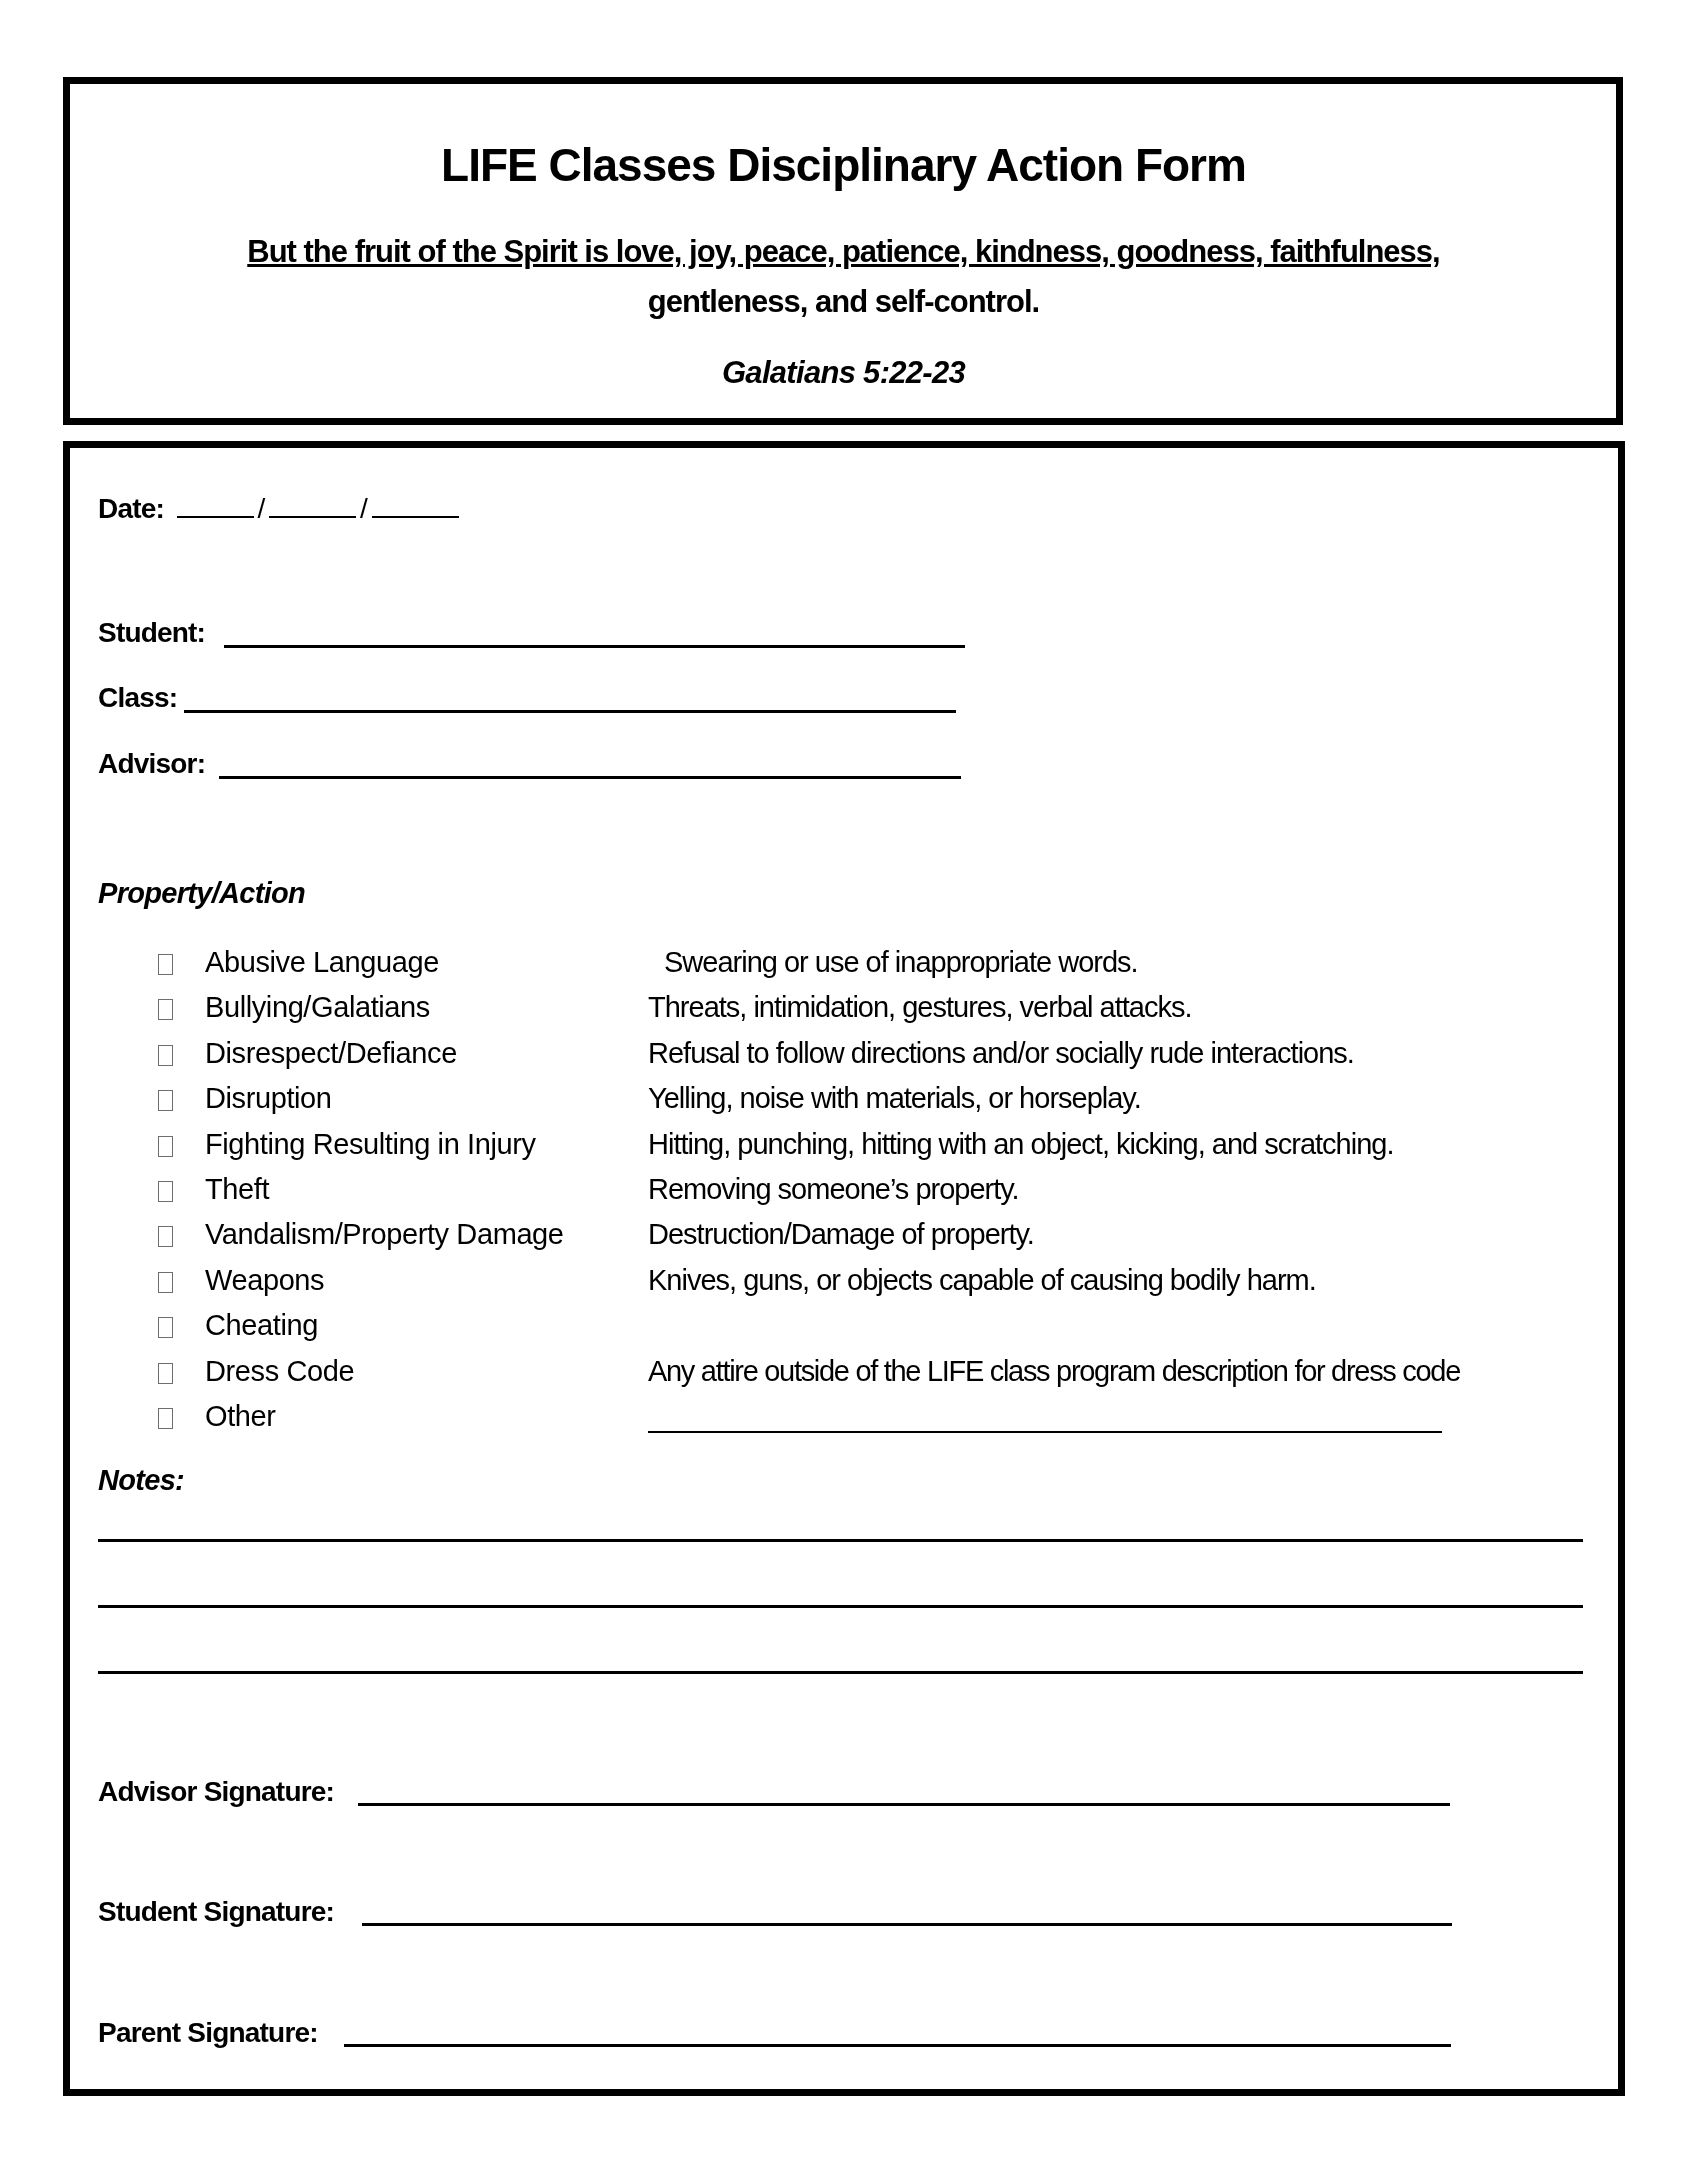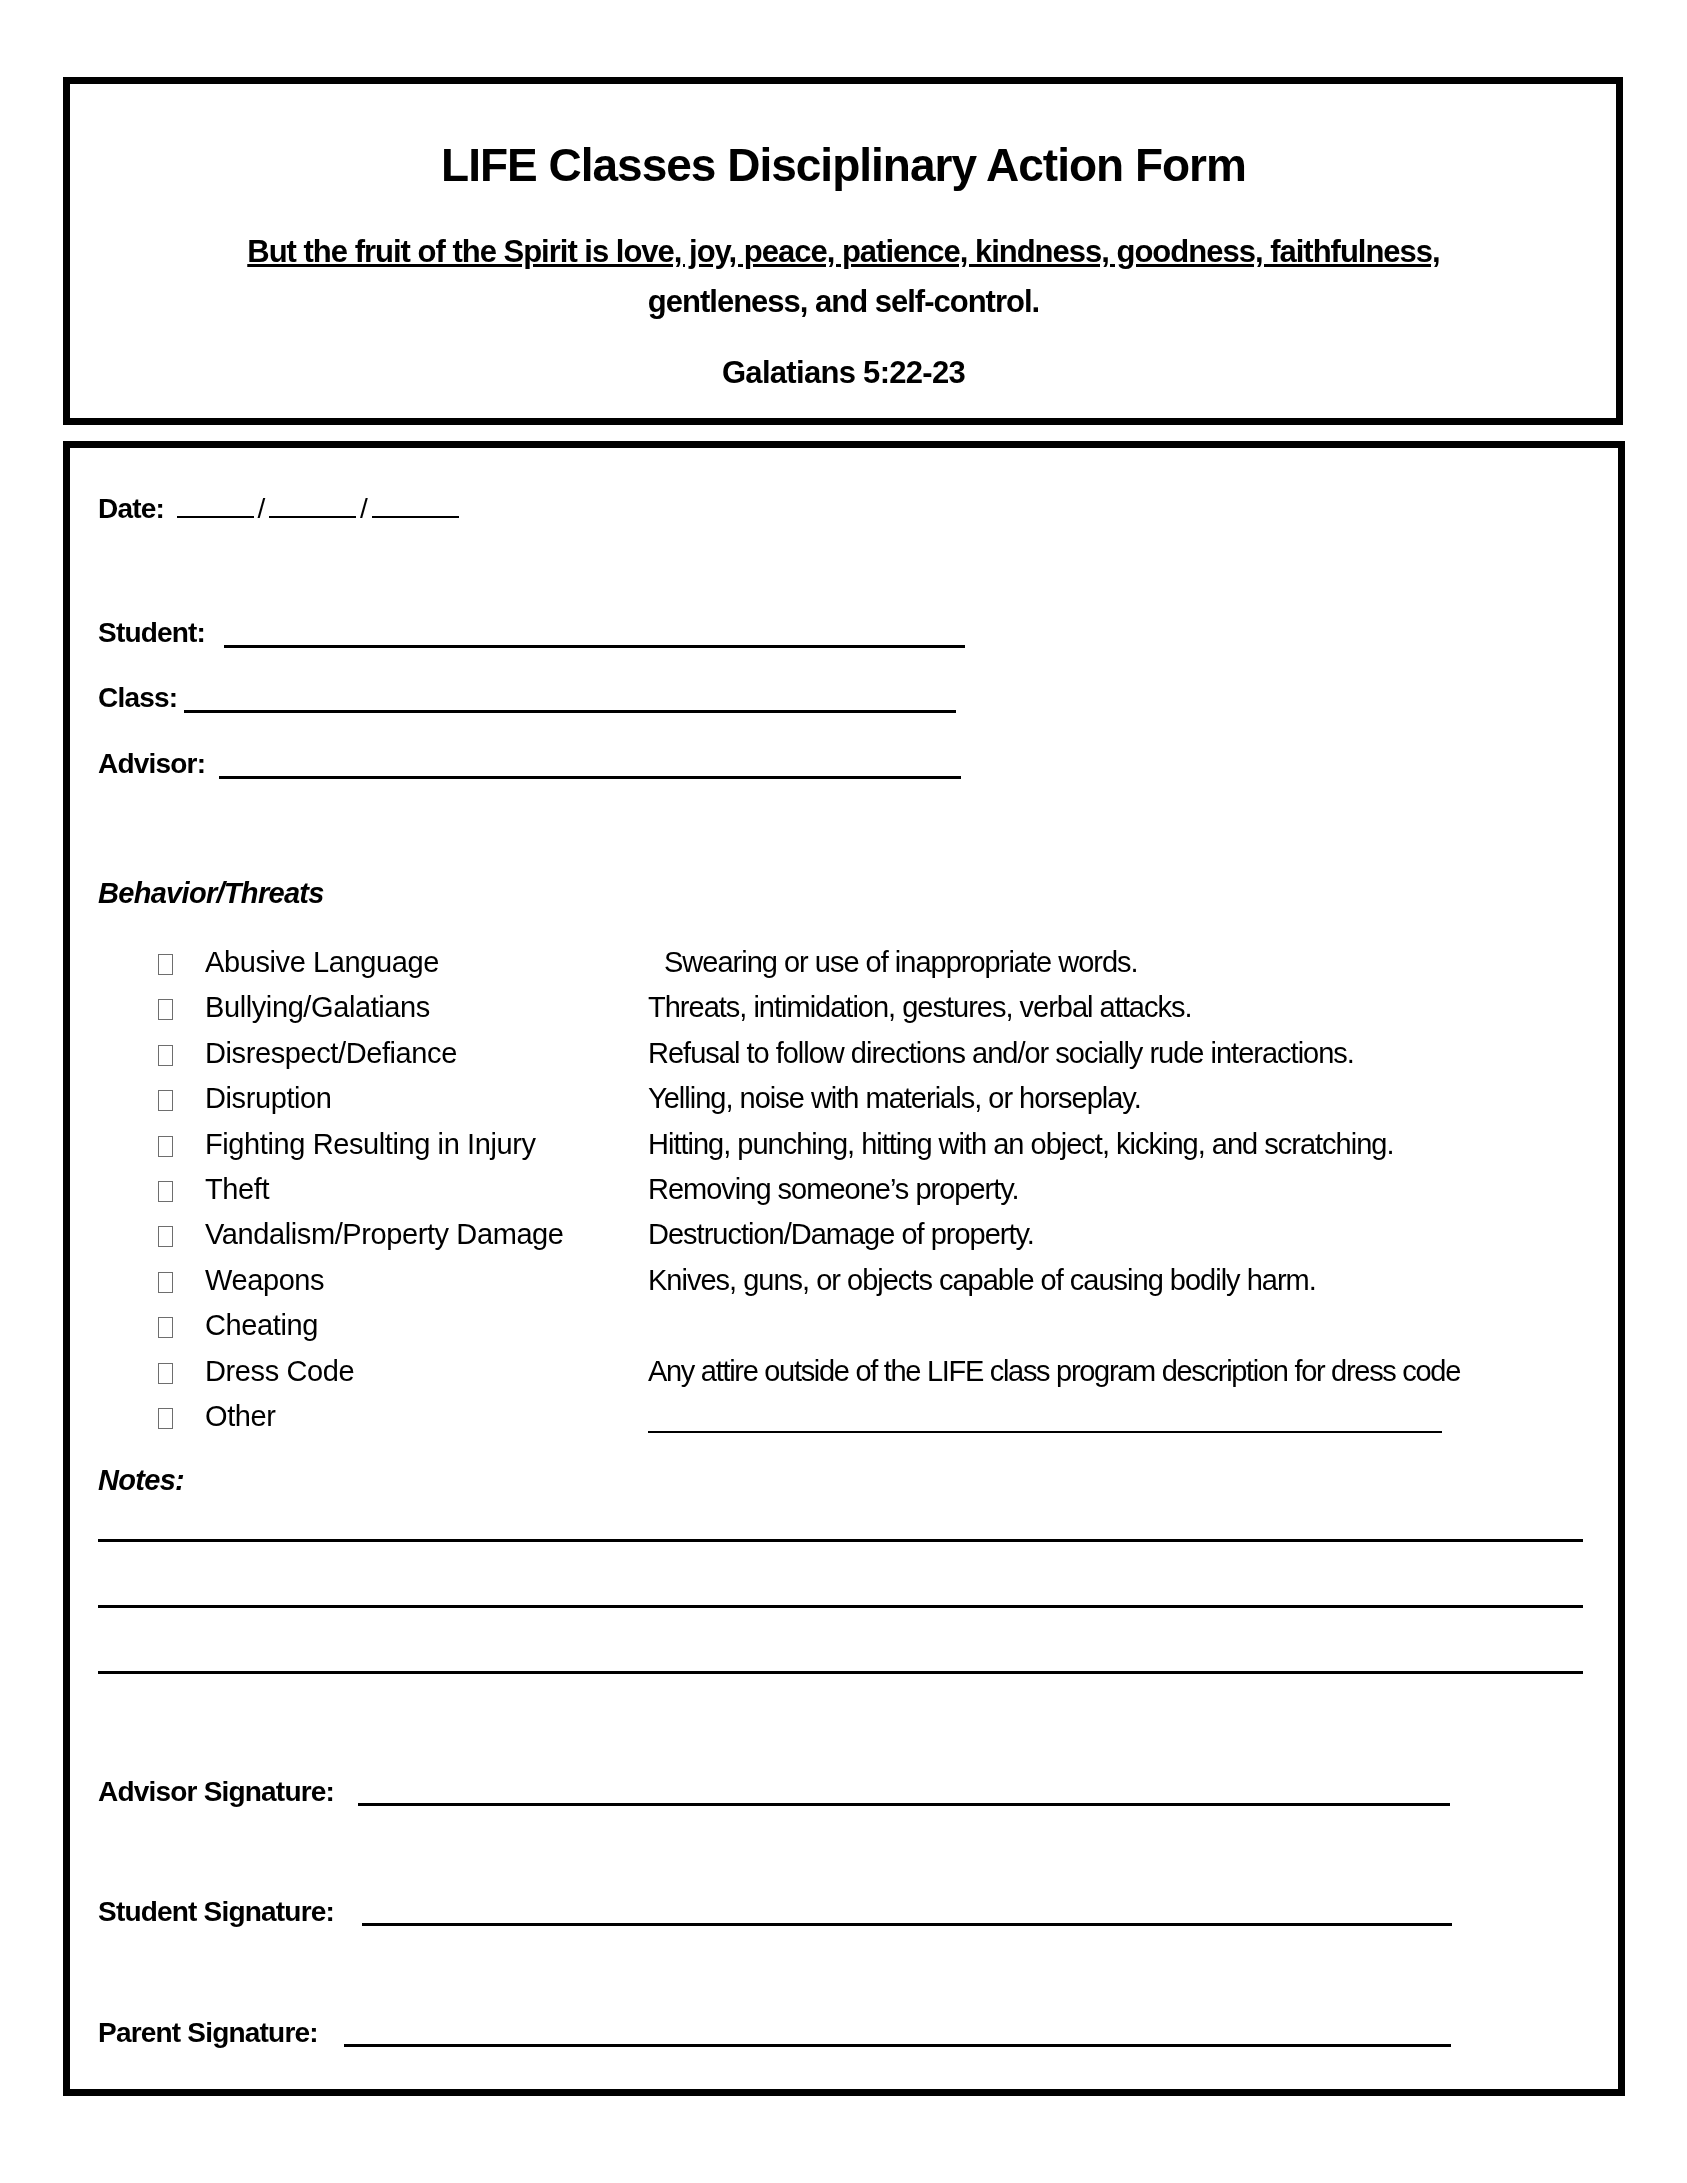--- a/index.html
+++ b/index.html
@@ -13,21 +13,21 @@
   #header-box { left: 63px; top: 77px; width: 1560px; height: 348px; }
   #form-box { left: 63px; top: 441px; width: 1562px; height: 1655px; }
 
   .abs { position: absolute; white-space: nowrap; }
   .center { left: 0; right: 0; text-align: center; }
 
   .title { top: 138px; font-size: 46px; font-weight: bold; letter-spacing: -1px; }
   .verse { font-size: 31px; font-weight: bold; letter-spacing: -1px; }
   .verse1 { top: 234px; text-decoration: underline; }
   .verse2 { top: 284px; }
-  .ref { top: 355px; font-size: 31px; font-weight: bold; letter-spacing: -0.7px; }
+  .ref { top: 355px; font-size: 31px; font-weight: bold; letter-spacing: -0.7px; font-style: italic; }
 
   .lbl { font-size: 28px; font-weight: bold; letter-spacing: -0.8px; }
   .blank { display: inline-block; border-bottom: 2.6px solid #000; vertical-align: baseline; height: 0.9px; }
 
   .sec-title { font-size: 29px; font-weight: bold; font-style: italic; letter-spacing: -0.7px; }
 
   .row { position: absolute; left: 8px; width: 1687px; height: 45px; }
   .cb {
     position: absolute; left: 150px; width: 15px; height: 21px;
     border: 1.3px solid #6e6e6e; box-sizing: border-box; background: #fff; cursor: pointer;
@@ -61,21 +61,21 @@
 
 <div class="abs lbl" style="left:98px; top:617px;">Student:</div>
 <div class="abs" style="left:224px; top:645px; width:741px; border-bottom:3.5px solid #000;"></div>
 
 <div class="abs lbl" style="left:98px; top:682px;">Class:</div>
 <div class="abs" style="left:184px; top:710px; width:772px; border-bottom:3.5px solid #000;"></div>
 
 <div class="abs lbl" style="left:98px; top:748px;">Advisor:</div>
 <div class="abs" style="left:219px; top:776px; width:742px; border-bottom:3.5px solid #000;"></div>
 
-<div class="abs sec-title" style="left:98px; top:877px;">Behavior/Threats</div>
+<div class="abs sec-title" style="left:98px; top:877px;">Property/Action</div>
 
 <div class="row" style="top:946px;">
   <div class="cb" style="top:7.9px;"></div>
   <div class="item-label" style="top:0;">Abusive Language</div>
   <div class="item-desc" style="top:0;margin-left:16px;">Swearing or use of inappropriate words.</div>
 </div>
 <div class="row" style="top:991px;">
   <div class="cb" style="top:7.9px;"></div>
   <div class="item-label">Bullying/Galatians</div>
   <div class="item-desc">Threats, intimidation, gestures, verbal attacks.</div>

